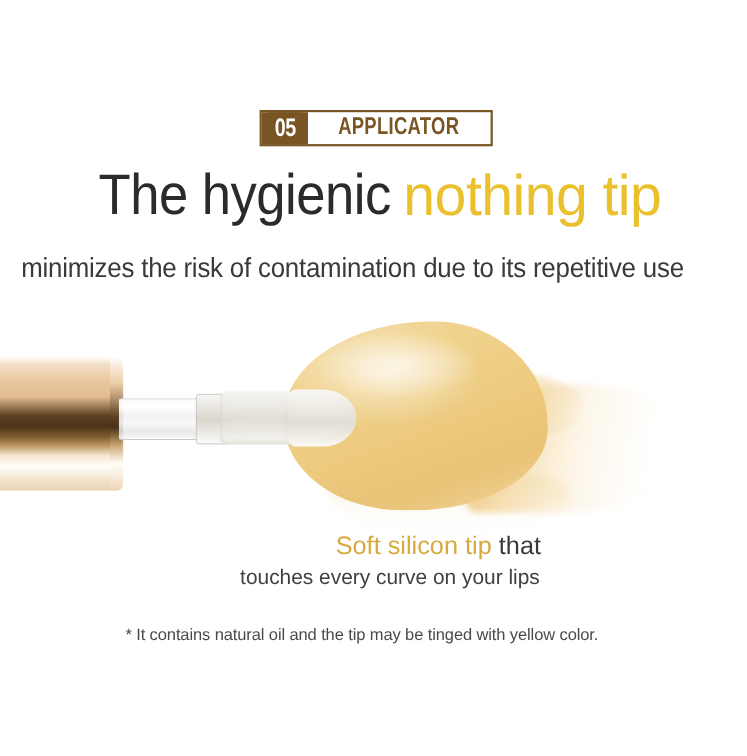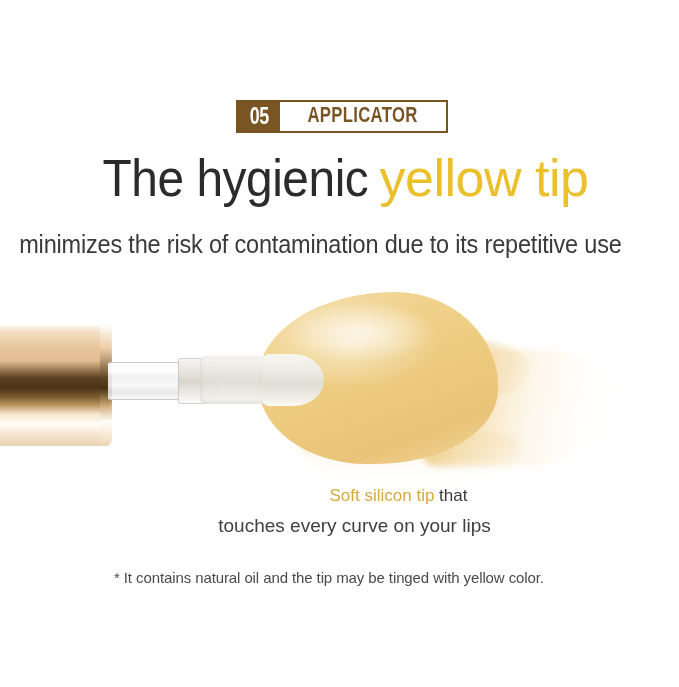--- a/index.html
+++ b/index.html
@@ -281,21 +281,21 @@
   
   .caption {
     position: absolute;
     left: 0;
     right: 0;
     top: 481px;
     text-align: center;
     color: #3a3a3a;
   }
   .caption-line1 {
-    font-size: 17px;
+    font-size: 23px;
     line-height: 30px;
     font-weight: 400;
     white-space: nowrap;
     padding-left: 118px;
   }
   .caption-line1 .gold {
     color: #d6a93c;
   }
   .caption-line2 {
     font-size: 19px;
@@ -327,21 +327,21 @@
   <div class="badge">
     <div class="badge-num-wrap">
       <span class="badge-num">05</span>
     </div>
     <div class="badge-label-wrap">
       <span class="badge-label">APPLICATOR</span>
     </div>
   </div>
 
   <div class="headline">
-    <span class="hl-a">The hygienic </span><span class="hl-gold">yellow tip</span>
+    <span class="hl-a">The hygienic </span><span class="hl-gold">nothing tip</span>
   </div>
 
   <div class="subhead">
     <span>minimizes the risk of contamination due to its repetitive use</span>
   </div>
 
   <div class="photo">
     <div class="swatch-bottom-fade"></div>
     <div class="swatch-tail"></div>
     <div class="swatch-tail2"></div>

